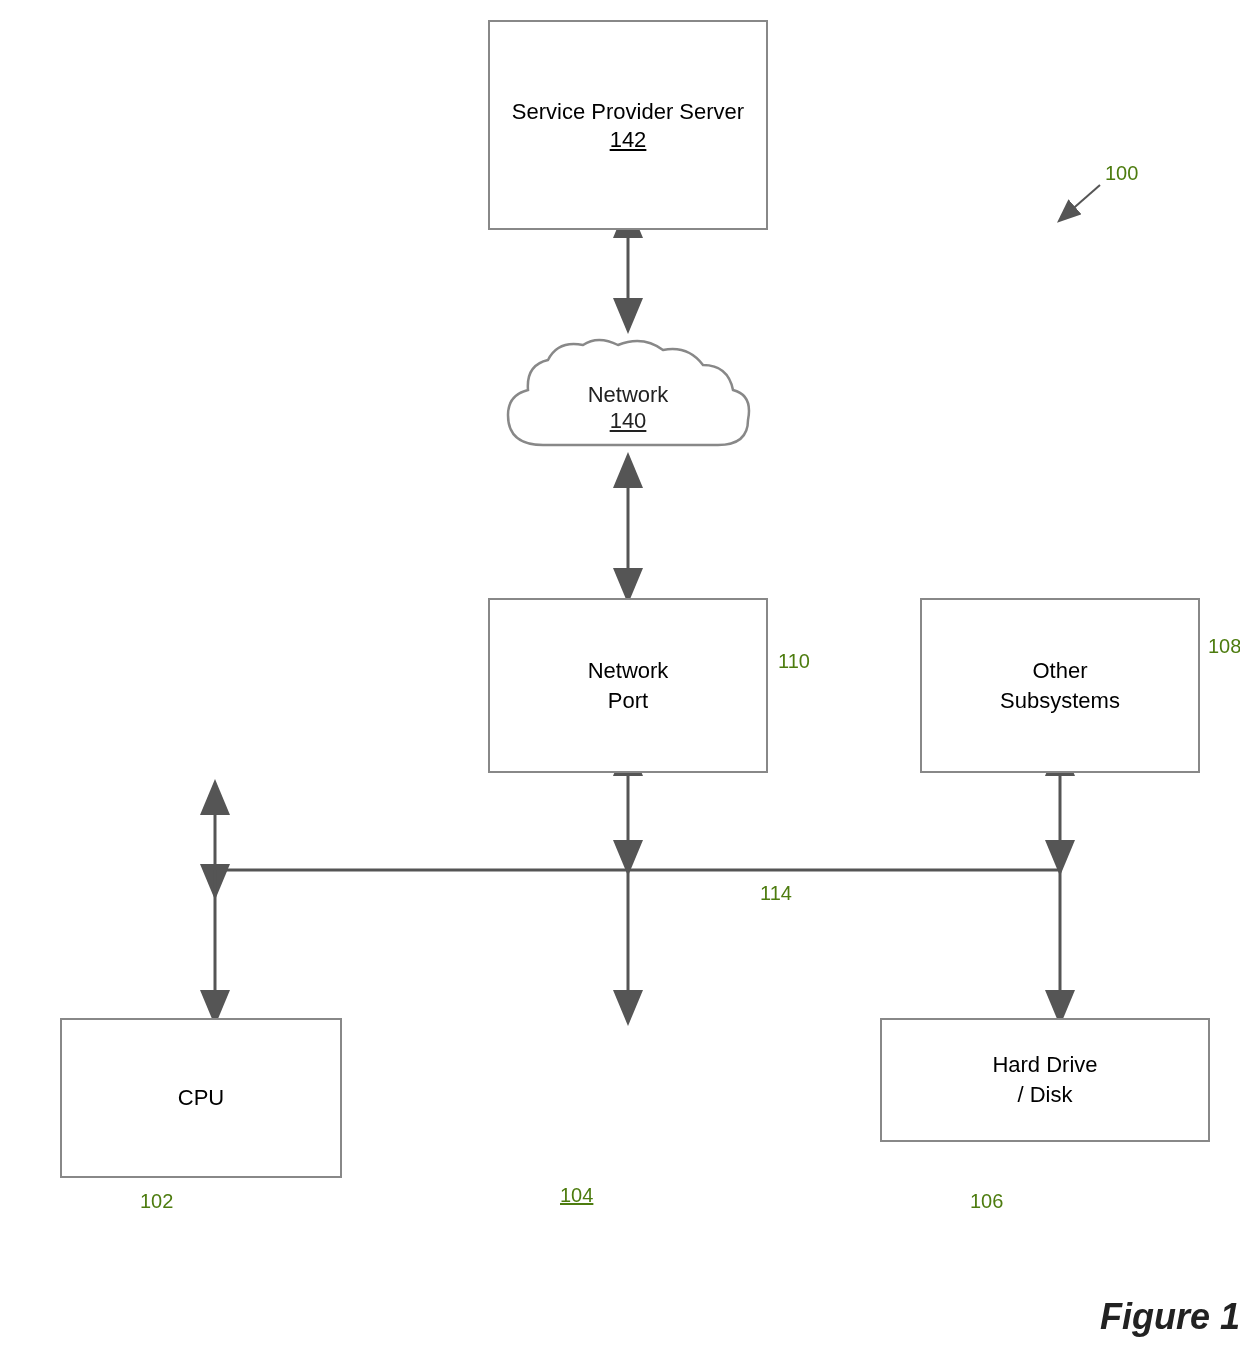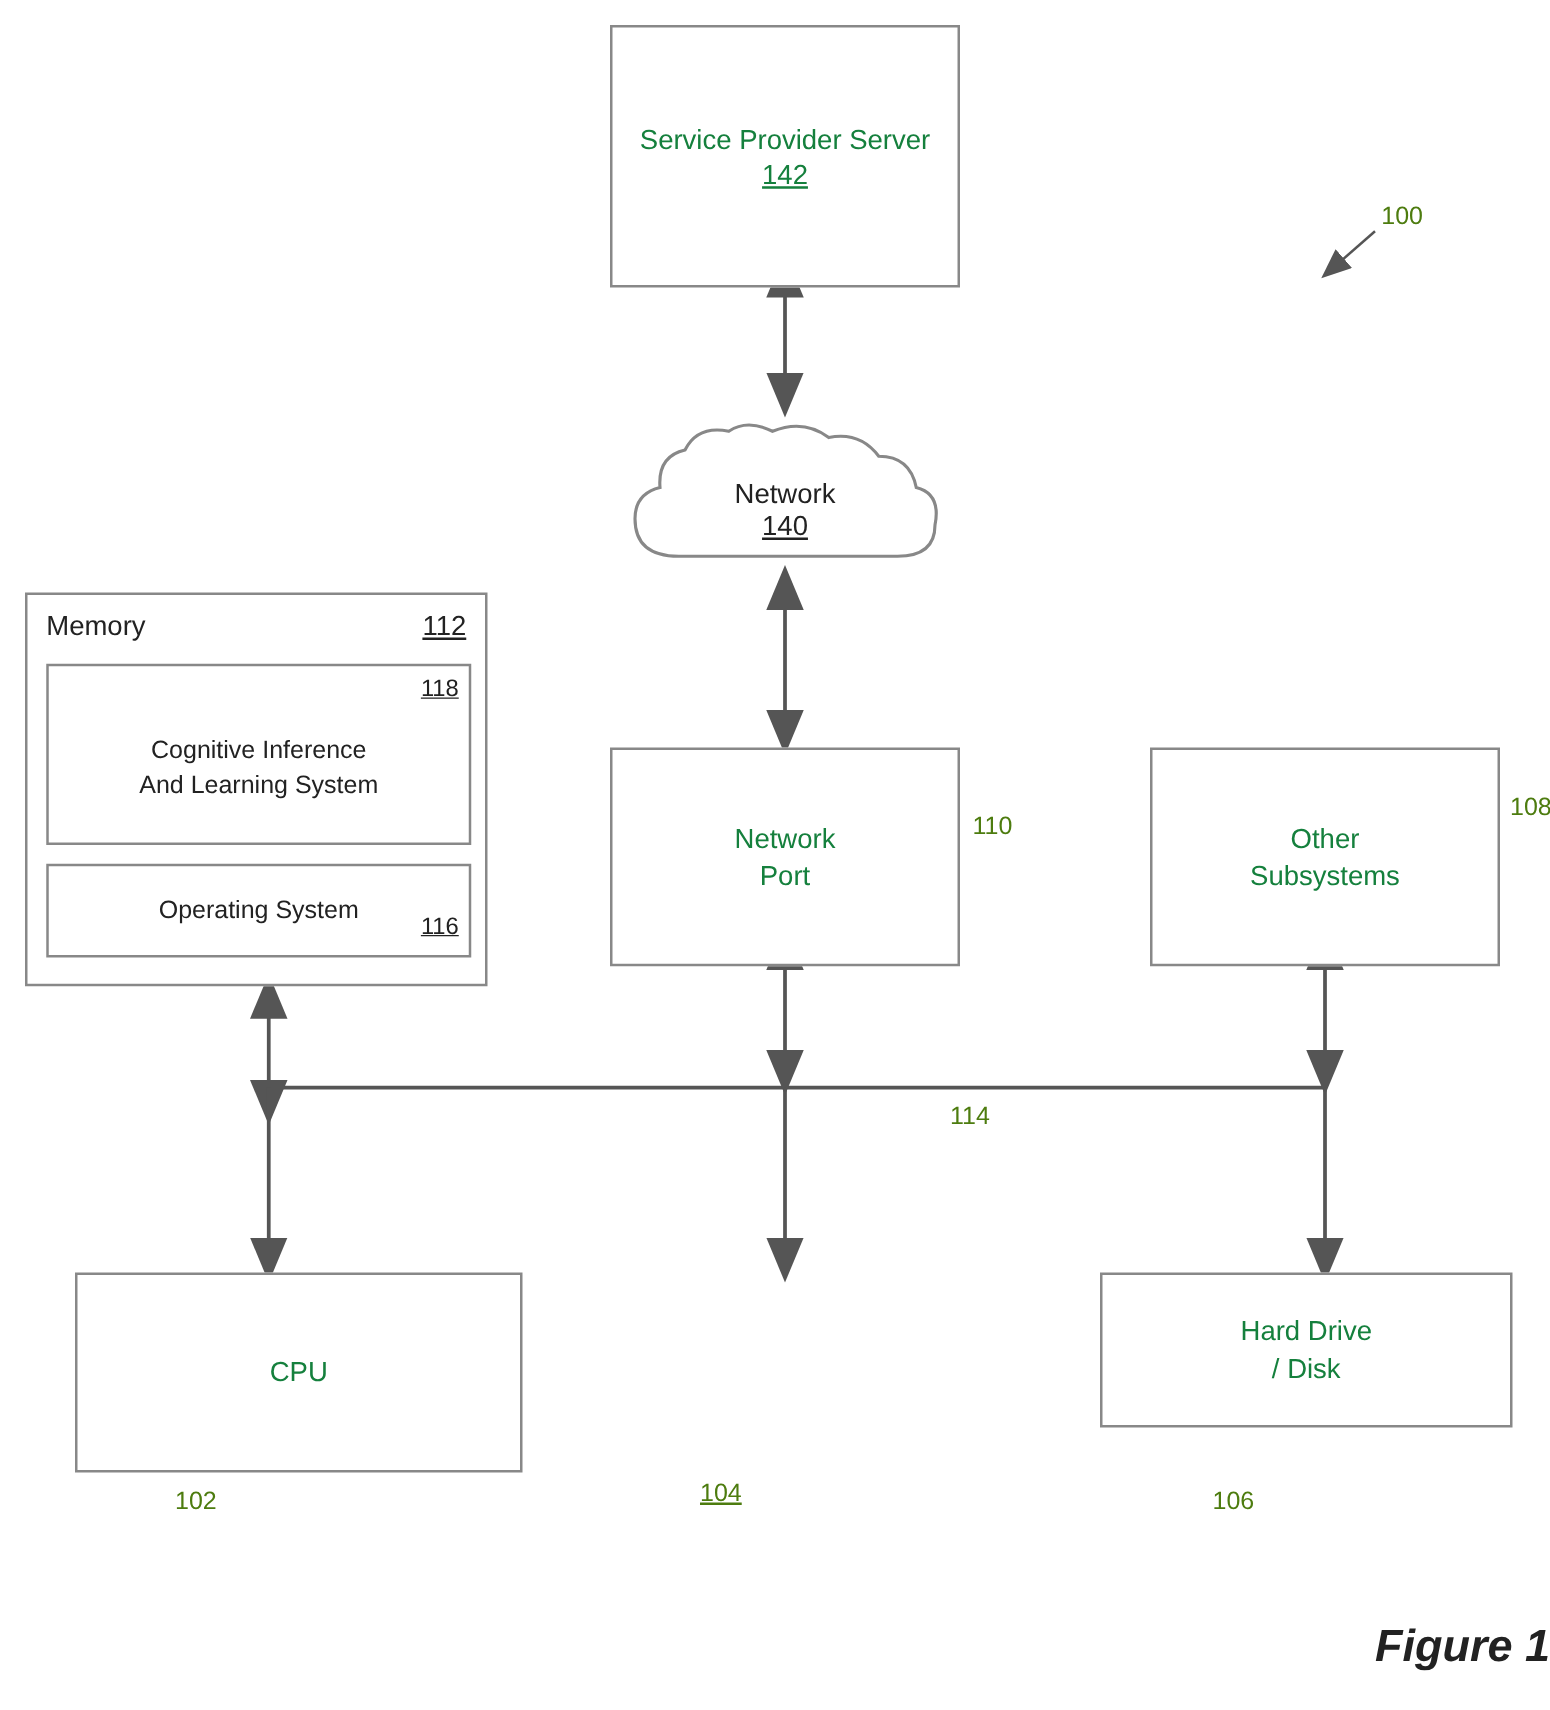--- a/index.html
+++ b/index.html
@@ -19,21 +19,21 @@
     }
     .box {
       position: absolute;
       border: 2px solid #888;
       background: #fff;
       display: flex;
       align-items: center;
       justify-content: center;
       text-align: center;
       font-size: 22px;
-      color: #15803d;
+      color: #000000;
     }
     .box-label {
       font-size: 22px;
       line-height: 1.35;
     }
     .ref-num {
       text-decoration: underline;
       font-size: 22px;
     }
     .cloud-shape {
@@ -171,40 +171,24 @@
   </div>
   <div class="diagram-ref" style="left:778px; top:650px;">110</div>
 
   <div class="box" style="left:920px; top:598px; width:280px; height:175px;">
     <div>
       <div class="box-label">Other<br>Subsystems</div>
     </div>
   </div>
   <div class="diagram-ref" style="left:1208px; top:635px;">108</div>
 
-  <div class="memory-box" style="left:20px; top:474px; width:370px; height:315px;">
-    <div class="memory-label" style="top:12px; left:15px;">Memory</div>
-    <div class="ref-num memory-label" style="top:12px; right:15px;">112</div>
-
-    <div class="inner-box" style="left:15px; top:55px; width:340px; height:145px;">
-      <div>
-        <div class="ref-num" style="font-size:19px; text-align:right; position:absolute; top:6px; right:8px;">118</div>
-        <div style="font-size:20px; line-height:1.4; margin-top:20px;">Cognitive Inference<br>And Learning System</div>
-      </div>
-    </div>
-
-    <div class="inner-box" style="left:15px; top:215px; width:340px; height:75px;">
-      <div style="font-size:20px;">Operating System</div>
-      <div class="ref-num" style="font-size:19px; position:absolute; right:8px; top:50%;">116</div>
-    </div>
-  </div>
 
   <div class="diagram-ref" style="left:760px; top:882px;">114</div>
 
-  <div class="box" style="left:60px; top:1018px; width:358px; height:160px;">
+  <div class="box" style="left:60px; top:1018px; width:282px; height:160px;">
     <div class="box-label">CPU</div>
   </div>
   <div class="diagram-ref" style="left:140px; top:1190px;">102</div>
 
   <div class="diagram-ref" style="left:560px; top:1184px;text-decoration:underline;">104</div>
 
   <div class="box" style="left:880px; top:1018px; width:330px; height:124px;">
     <div class="box-label">Hard Drive<br>/ Disk</div>
   </div>
   <div class="diagram-ref" style="left:970px; top:1190px;">106</div>

